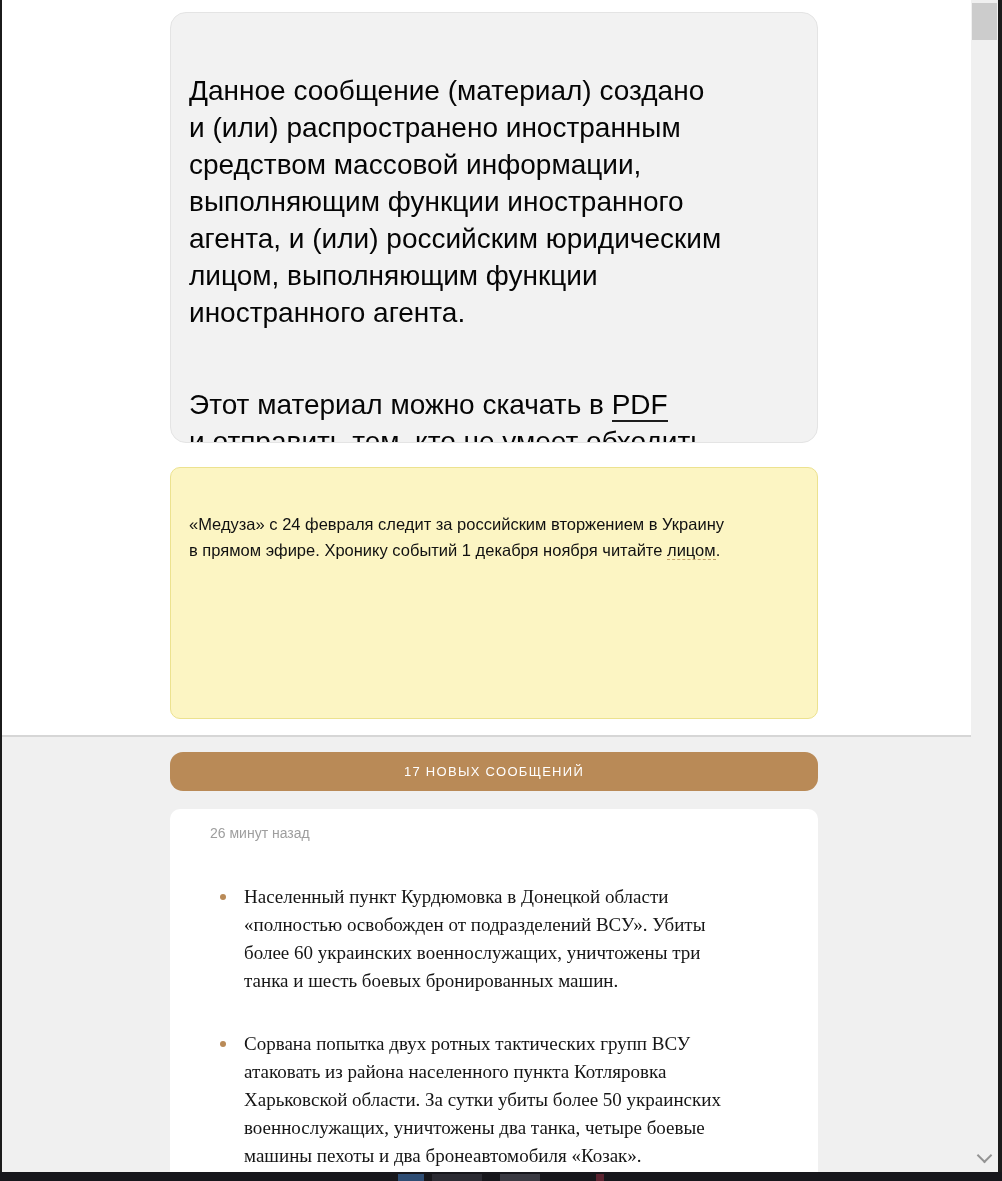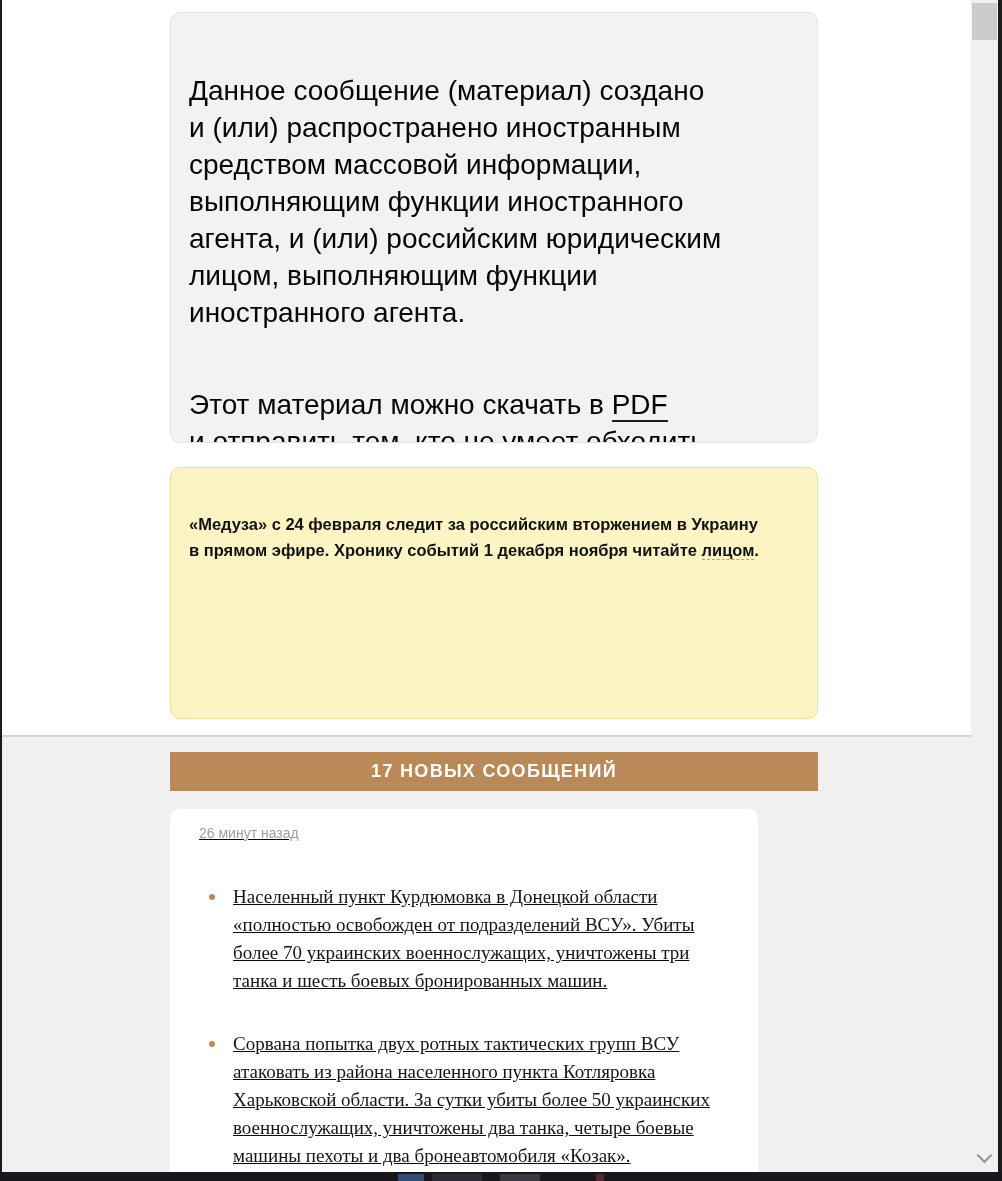--- a/index.html
+++ b/index.html
@@ -12,53 +12,53 @@
   
   .edge-left{position:absolute;left:0;top:0;width:2px;height:1181px;background:#1b1b1b;z-index:40;}
   .edge-right{position:absolute;left:998px;top:0;width:4px;height:1181px;background:#1b1b1b;z-index:40;}
 
   
   .bg-lower{position:absolute;left:2px;top:735px;width:969px;height:437px;background:#f0f0f0;border-top:2px solid #d6d6d6;box-sizing:border-box;z-index:0;}
 
   
   .disclaimer{
     position:absolute;left:170px;top:12px;width:648px;height:431px;box-sizing:border-box;
-    background:#f2f2f2;border:1px solid #e4e4e4;border-radius:10px;
+    background:#f2f2f2;border:1px solid #e4e4e4;border-radius:16px;
     padding:22px 18px;font-size:28px;line-height:37px;color:#050505;
     white-space:pre-line;z-index:2;overflow:hidden;
   }
   .disclaimer p{margin:0 0 18px 0;}
   .disclaimer p:last-child{margin:0;}
   .pdf-link{color:#050505;text-decoration:none;border-bottom:2px solid #1d1d1d;padding-bottom:0;cursor:pointer;}
 
   
   .notice{
     position:absolute;left:170px;top:467px;width:648px;height:252px;box-sizing:border-box;
     background:#fcf5c3;border:1px solid #ece28f;border-radius:10px;
     padding:17px 18px;font-size:16.5px;line-height:26px;color:#111;
     white-space:pre-line;z-index:2;overflow:hidden;
   }
-  .notice p{margin:0 0 18px 0;font-weight:bold;}
+  .notice p{margin:0 0 18px 0;}
   .notice p:last-child{margin:0;}
   .lnk{color:#111;text-decoration:none;border-bottom:1px solid rgba(176,132,76,.75);cursor:pointer;}
   .lnk-dashed{border-bottom-style:dashed;}
 
   
   .btn-new{
     position:absolute;left:170px;top:752px;width:648px;height:39px;
-    background:#b98a57;border:none;border-radius:0;cursor:pointer;
-    color:#ffffff;font-family:"Liberation Sans",sans-serif;font-size:18px;font-weight:bold;letter-spacing:1.3px;
+    background:#b98a57;border:none;border-radius:13px;cursor:pointer;
+    color:#ffffff;font-family:"Liberation Sans",sans-serif;font-size:13px;font-weight:normal;letter-spacing:1.3px;
     text-align:center;z-index:2;
   }
 
   
   .card{
-    position:absolute;left:170px;top:809px;width:588px;height:363px;box-sizing:border-box;
+    position:absolute;left:170px;top:809px;width:648px;height:363px;box-sizing:border-box;
     background:#ffffff;border-radius:10px 10px 0 0;
-    padding:16px 29px;z-index:2;overflow:hidden;text-decoration:underline;
+    padding:16px 40px;z-index:2;overflow:hidden;
   }
   .timestamp{font-size:14px;color:#9e9e9e;margin:0;}
   .post-title{font-size:23px;font-weight:bold;color:#000;margin:13px 0 0 0;line-height:30px;}
   .title-link{color:#000;text-decoration:none;border-bottom:2px solid rgba(176,132,76,.8);cursor:pointer;}
   .bullets{
     list-style:none;margin:14px 0 0 0;padding:0 0 0 34px;
     font-family:"Liberation Serif","DejaVu Serif",serif;
     font-size:19px;line-height:28px;color:#151515;white-space:pre-line;
   }
   .bullets li{position:relative;margin:0 0 7px 0;}
@@ -101,21 +101,21 @@
   
 </section>
 
 <button class="btn-new">17 НОВЫХ СООБЩЕНИЙ</button>
 
 <article class="card">
   <p class="timestamp">26 минут назад</p>
   <ul class="bullets">
     <li><span class="dot"></span><span>Населенный пункт Курдюмовка в Донецкой области
 «полностью освобожден от подразделений ВСУ». Убиты
-более 70 украинских военнослужащих, уничтожены три
+более 60 украинских военнослужащих, уничтожены три
 танка и шесть боевых бронированных машин.</span></li>
     <li><span class="dot"></span><span>Сорвана попытка двух ротных тактических групп ВСУ
 атаковать из района населенного пункта Котляровка
 Харьковской области. За сутки убиты более 50 украинских
 военнослужащих, уничтожены два танка, четыре боевые
 машины пехоты и два бронеавтомобиля «Козак».</span></li>
     
   </ul>
 </article>
 

